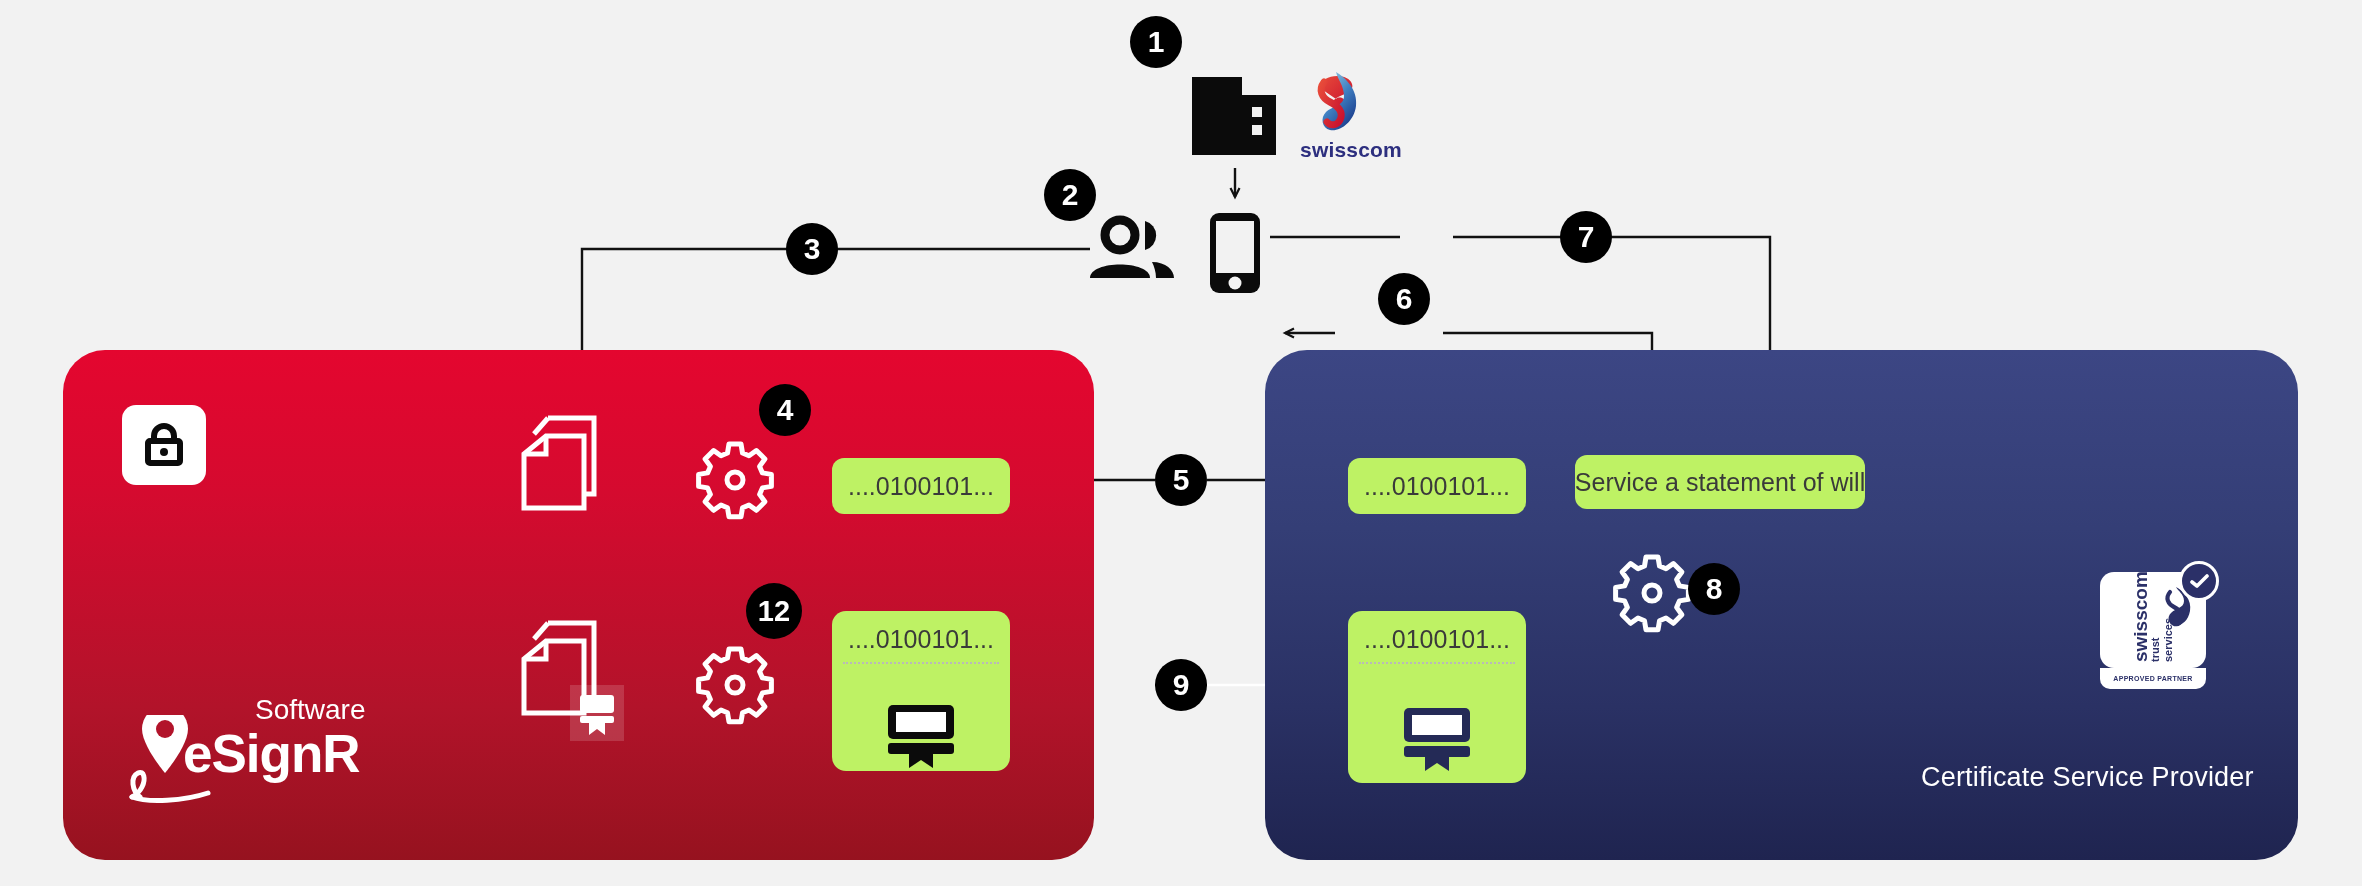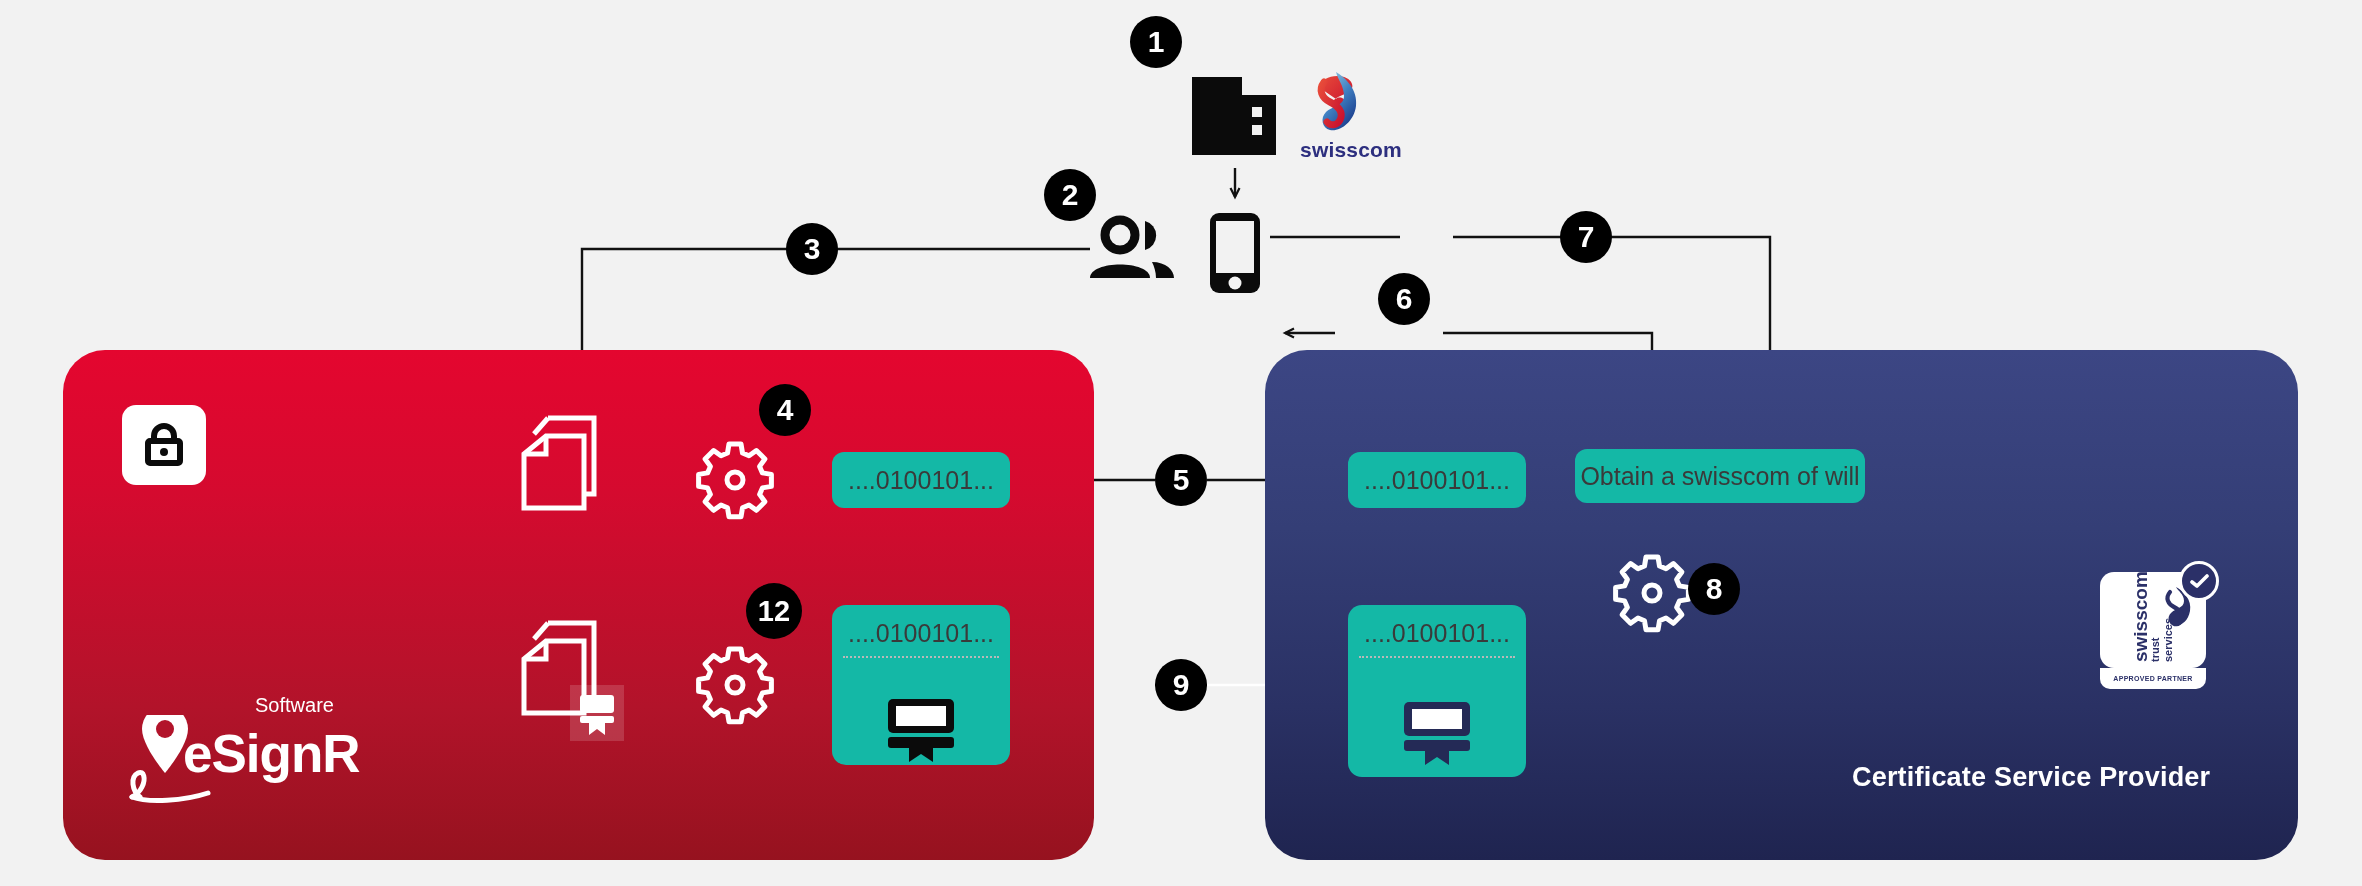--- a/index.html
+++ b/index.html
@@ -8,23 +8,23 @@
 
   
   .panel{position:absolute;border-radius:42px;overflow:hidden;}
   #red-panel{left:63px;top:350px;width:1031px;height:510px;
     background:linear-gradient(180deg,#e4062f 0%,#d50a2f 28%,#b2132a 70%,#96121f 100%);}
   #blue-panel{left:1265px;top:350px;width:1033px;height:510px;
     background:linear-gradient(180deg,#3c4684 0%,#343e76 35%,#2a3164 70%,#1f2450 100%);}
   .panel-label{position:absolute;color:#ffffff;font-size:27px;letter-spacing:.2px;white-space:nowrap;}
 
   
-  .card{position:absolute;background:#14b8a6;border-radius:12px;
+  .card{position:absolute;background:#bef264;border-radius:12px;
         display:flex;align-items:center;justify-content:center;
-        color:#3a3a3a;font-size:25px;white-space:nowrap;}
+        color:#3a3a3a;font-size:25px;white-space:nowrap;margin-top:6px;}
   .card.tall{flex-direction:column;justify-content:flex-start;border-radius:14px;}
   .card .bin{margin-top:14px;font-size:25px;color:#3a3a3a;}
   .card .divider{width:88%;border-top:2px dotted #b9b9b9;margin:8px 0 0 0;}
 
   
   .badge{position:absolute;background:#000;color:#fff;border-radius:50%;
     display:flex;align-items:center;justify-content:center;
     font-size:30px;font-weight:bold;width:52px;height:52px;z-index:40;}
   .badge.wide{width:56px;height:56px;font-size:29px;}
 
@@ -33,21 +33,21 @@
             border-radius:14px;display:flex;align-items:center;justify-content:center;}
 
   svg{display:block;}
   .abs{position:absolute;}
 
   
   #swisscom-word{position:absolute;left:1300px;top:138px;color:#2d2f7f;
                  font-size:21px;font-weight:bold;letter-spacing:.2px;}
 
   
-  #software-label{position:absolute;left:255px;top:694px;color:#fff;font-size:20px;}
+  #software-label{position:absolute;left:255px;top:694px;color:#fff;font-size:28px;}
   #esignr-wordmark{position:absolute;left:183px;top:723px;color:#fff;
                    font-size:53px;font-weight:bold;letter-spacing:-1px;}
 
   
   #trust-badge{position:absolute;left:2100px;top:572px;width:110px;height:125px;}
   .tb-card{position:absolute;left:0;top:0;width:106px;height:96px;background:#fff;
            border-radius:14px;}
   .tb-footer{position:absolute;left:0;top:96px;width:106px;height:21px;background:#fff;
              border-radius:0 0 10px 10px;display:flex;align-items:center;justify-content:center;}
   .tb-footer span{font-size:7px;font-weight:bold;color:#2b3068;letter-spacing:.3px;}
@@ -246,21 +246,21 @@
       <path d="M10,82 C26,88 62,86 86,78" fill="none" stroke="#fff" stroke-width="5" stroke-linecap="round"></path>
       <path d="M18,82 C10,76 8,62 16,58 C22,55 24,64 20,72 C17,78 12,81 10,82" fill="none" stroke="#fff" stroke-width="5" stroke-linecap="round"></path>
     </svg>
   </div>
   <div id="esignr-wordmark">
     <span>eSignR</span>
   </div>
 
   <div class="card" id="blue-hash-card" style="left:1348px;top:452px;width:178px;height:56px;">....0100101...</div>
 
-  <div class="card" id="intent-card" style="left:1575px;top:449px;width:290px;height:54px;font-size:25px;">Obtain a swisscom of will</div>
+  <div class="card" id="intent-card" style="left:1575px;top:449px;width:290px;height:54px;font-size:25px;">Service a statement of will</div>
 
   <div class="abs" style="left:1613px;top:553px;">
     <svg width="78" height="80" viewBox="0 0 78 80">
       <path fill="none" stroke="#fff" stroke-width="5" stroke-linejoin="round" d="M33,4 h12 l1.5,9 6.5,2.8 7.4,-5.3 8.5,8.5 -5.3,7.4 2.8,6.5 9,1.5 v12
            l-9,1.5 -2.8,6.5 5.3,7.4 -8.5,8.5 -7.4,-5.3 -6.5,2.8 -1.5,9 h-12
            l-1.5,-9 -6.5,-2.8 -7.4,5.3 -8.5,-8.5 5.3,-7.4 -2.8,-6.5 -9,-1.5 v-12
            l9,-1.5 2.8,-6.5 -5.3,-7.4 8.5,-8.5 7.4,5.3 6.5,-2.8 z"></path>
       <circle cx="39" cy="40" r="8" fill="none" stroke="#fff" stroke-width="5"></circle>
     </svg>
   </div>
@@ -271,21 +271,21 @@
     <span class="abs" style="left:50%;top:95px;transform:translateX(-50%);">
       <svg width="74" height="66" viewBox="0 0 74 66">
         <rect x="4" y="2" width="66" height="34" rx="5" fill="#242a56"></rect>
         <rect x="12" y="9" width="50" height="20" fill="#fff"></rect>
         <rect x="4" y="40" width="66" height="11" rx="3" fill="#242a56"></rect>
         <path d="M25,48 h24 v17 l-12,-8 -12,8 z" fill="#242a56"></path>
       </svg>
     </span>
   </div>
 
-  <div class="panel-label" style="left:1852px;top:762px;font-weight:bold;">Certificate Service Provider</div>
+  <div class="panel-label" style="left:1921px;top:762px;">Certificate Service Provider</div>
 
   <div id="trust-badge">
     <div class="tb-card"></div>
     <div class="tb-vert" style="left:30px;top:90px;font-size:19px;">swisscom</div>
     <div class="tb-vert" style="left:49px;top:90px;font-size:11px;">trust</div>
     <div class="tb-vert" style="left:62px;top:90px;font-size:11px;">services</div>
     <span class="abs" style="left:62px;top:14px;">
       <svg width="34" height="42" viewBox="0 0 34 42">
         <path d="M14,1 C22,5 30,14 28,25 C26,36 18,41 11,39 C6,37 5,31 9,27
                  C14,22 22,22 22,15 C22,8 16,5 14,1 z" fill="#2b3068"></path>

